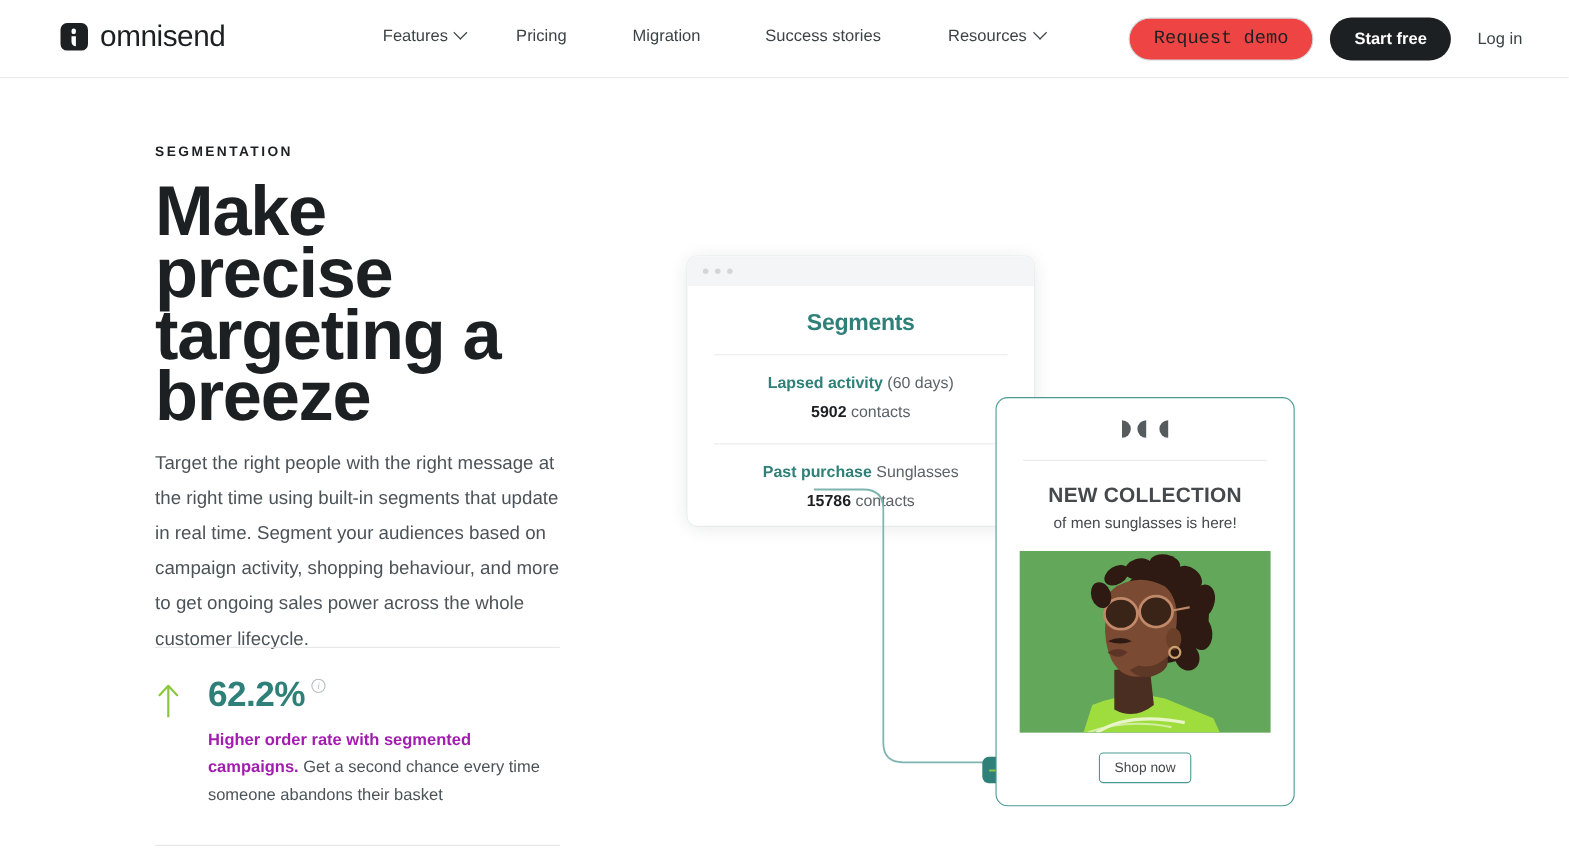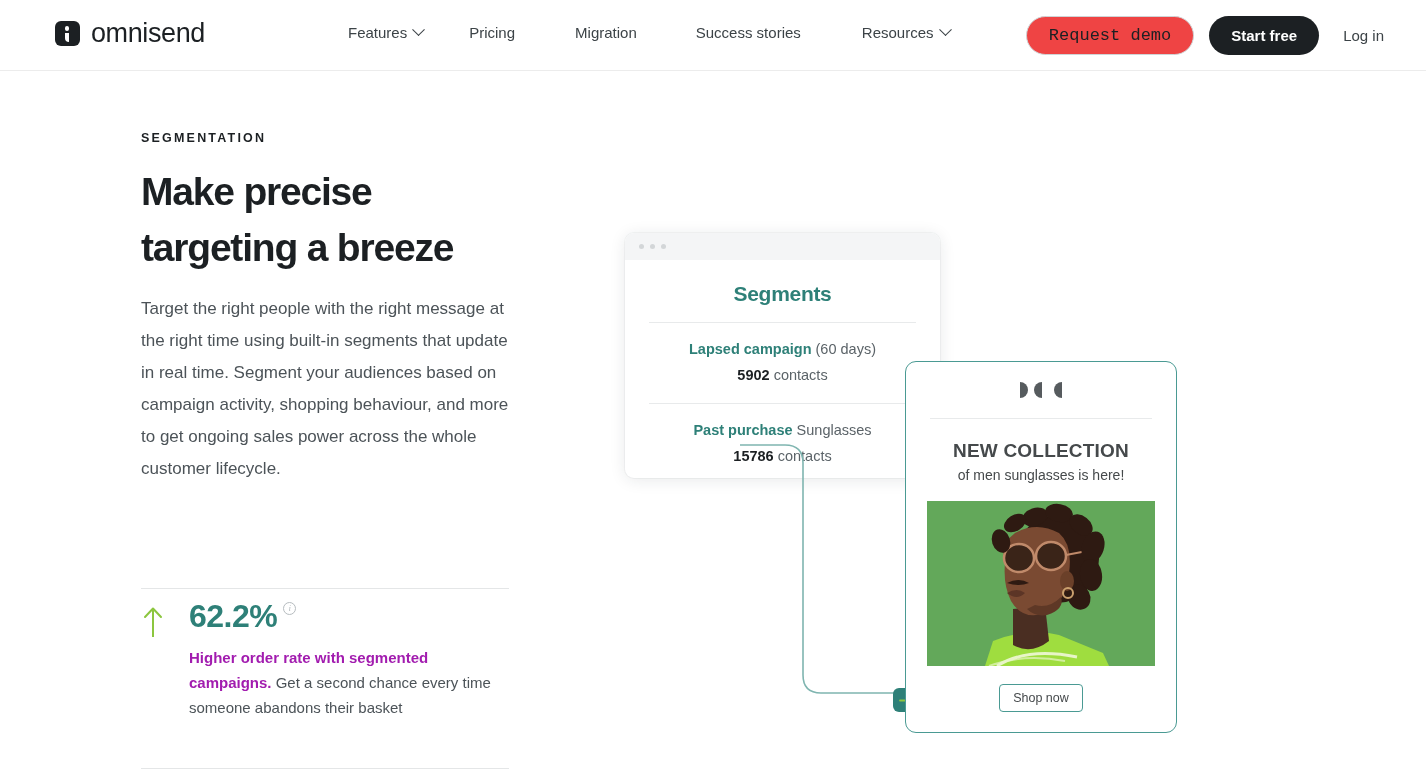--- a/index.html
+++ b/index.html
@@ -142,21 +142,21 @@
   }
   .eyebrow {
     font-size: 12.5px;
     font-weight: 700;
     letter-spacing: 2.2px;
     color: #1c2023;
     text-transform: uppercase;
   }
   .headline {
     margin-top: 19px;
-    font-size: 39px;
+    font-size: 64px;
     line-height: 56px;
     font-weight: 700;
     color: #1c2023;
     letter-spacing: -1.2px;
     width: 340px;
   }
   .body-copy {
     margin-top: 17px;
     font-size: 17px;
     line-height: 32px;
@@ -169,21 +169,21 @@
     left: 141px;
     width: 368px;
     height: 1px;
     background: #e4e6e7;
   }
   .divider-top { top: 588px; }
   .divider-bottom { top: 768px; }
 
   .stat-block {
     position: absolute;
-    left: 141px; top: 599px;
+    left: 141px; top: 614px;
     width: 380px;
   }
   .stat-row {
     display: flex;
     align-items: flex-start;
   }
   .arrow-up {
     width: 24px; height: 34px;
     flex: none;
     margin-top: 6px;
@@ -420,21 +420,21 @@
     <span class="chrome-dot"></span>
     <span class="chrome-dot"></span>
     <span class="chrome-dot"></span>
   </div>
   <div class="card-body">
     <div class="segments-title">Segments</div>
     <div class="seg-sep"></div>
 
     <div class="seg-item">
       <div class="seg-line1">
-        <span class="seg-name">Lapsed campaign</span>
+        <span class="seg-name">Lapsed activity</span>
         <span class="seg-detail">(60 days)</span>
       </div>
       <div class="seg-line2">
         <span class="seg-count">5902</span>
         <span class="seg-contacts">contacts</span>
       </div>
     </div>
 
     <div class="seg-sep" style="margin-top:18px;"></div>
 

